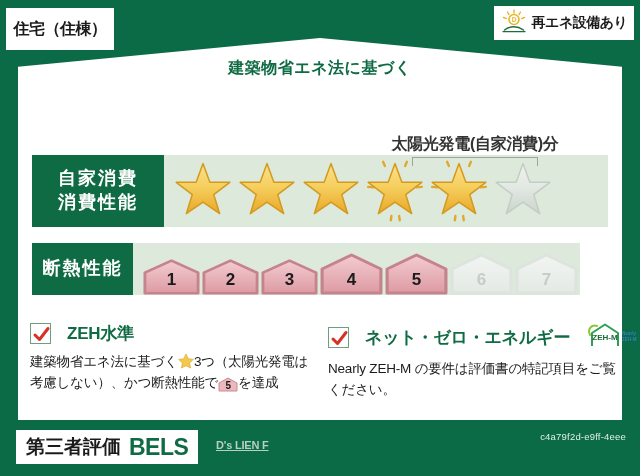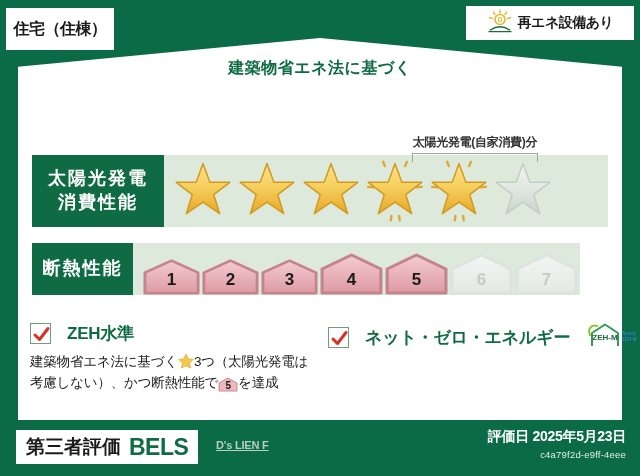--- a/index.html
+++ b/index.html
@@ -24,21 +24,21 @@
     z-index: 6;
   }
   #chip-type {
     left: 6px; top: 8px;
     width: 108px; height: 42px;
     font-size: 16px; font-weight: 700; color: #1b1b1b;
     letter-spacing: -0.5px;
   }
   #chip-renew {
     right: 6px; top: 6px;
-    width: 168px; height: 34px;
+    width: 140px; height: 34px;
     gap: 5px;
     padding: 0 6px;
   }
   #chip-renew .renew-text {
     font-size: 14px; font-weight: 700; color: #1b1b1b;
     letter-spacing: -0.5px;
   }
 
   
   #panel {
@@ -106,21 +106,21 @@
 
   
   #solar-annot {
     position: absolute;
     left: 390px; top: 134px;
     width: 170px;
     text-align: center;
     z-index: 5;
   }
   #solar-annot .solar-text {
-    font-size: 12px; color: #333333; font-weight: 700;
+    font-size: 16px; color: #333333; font-weight: 700;
     letter-spacing: -0.3px;
     white-space: nowrap;
   }
   #solar-bracket {
     margin-top: 2px;
     height: 9px;
     border: 1.4px solid #9aa69a;
     border-bottom: none;
     margin-left: 22px;
     margin-right: 22px;
@@ -254,21 +254,21 @@
     <div id="title-sub">建築物省エネ法に基づく</div>
   </div>
 
   <div id="solar-annot">
     <div class="solar-text">太陽光発電(自家消費)分</div>
     <div id="solar-bracket"></div>
   </div>
 
   <div class="metric-row" id="row-energy">
     <div class="metric-label">
-      <span>太陽光発電</span>
+      <span>自家消費</span>
       <span>消費性能</span>
     </div>
     <div class="metric-track" id="star-track">
         <div class="star">
           <svg viewBox="-2 -2 104 104" preserveAspectRatio="xMidYMid meet">
         <defs>
               <linearGradient id="g1" x1="0" y1="0" x2="0" y2="1">
           <stop offset="0%" stop-color="#fbe08a"></stop>
           <stop offset="48%" stop-color="#f5ce5d"></stop>
           <stop offset="100%" stop-color="#e8a827"></stop>
@@ -481,29 +481,27 @@
       <span class="zehm-logo">
         <svg width="60" height="26" viewBox="0 0 60 26">
           <path d="M4,24 L4,11 L17,2.5 L30,11 L30,24" fill="none" stroke="#2f9e52" stroke-width="2" stroke-linejoin="round"></path>
           <path d="M2,13 C-1,7 4,2 9,4" fill="none" stroke="#8cc63f" stroke-width="2" stroke-linecap="round"></path>
           <text x="17" y="18" font-size="8" font-family="Liberation Sans, sans-serif" fill="#1b6b3a" text-anchor="middle" font-weight="700">ZEH-M</text>
           <text x="34" y="13" font-size="4.6" font-family="Liberation Sans, sans-serif" fill="#2f7fbf" font-weight="700">Nearly</text>
           <text x="34" y="19" font-size="4.6" font-family="Liberation Sans, sans-serif" fill="#2f7fbf" font-weight="700">ZEH-M</text>
         </svg>
       </span>
     </div>
+    <div class="note-body">Nearly ZEH-M の要件は評価書の特記項目をご覧ください。</div>
   </div>
 
   <div id="footer">
     <div id="bels-box">
       <span id="bels-jp">第三者評価</span>
       <span id="bels-en">BELS</span>
     </div>
     <div id="bels-building">D's LIEN F</div>
     <div id="footer-right">
-      <div id="eval-date"><span>評価日</span>
-        <span>2025年5月23日</span>
-      </div>
       <div id="eval-id">c4a79f2d-e9ff-4eee</div>
     </div>
   </div>
 
 </div>
 
 </body></html>

